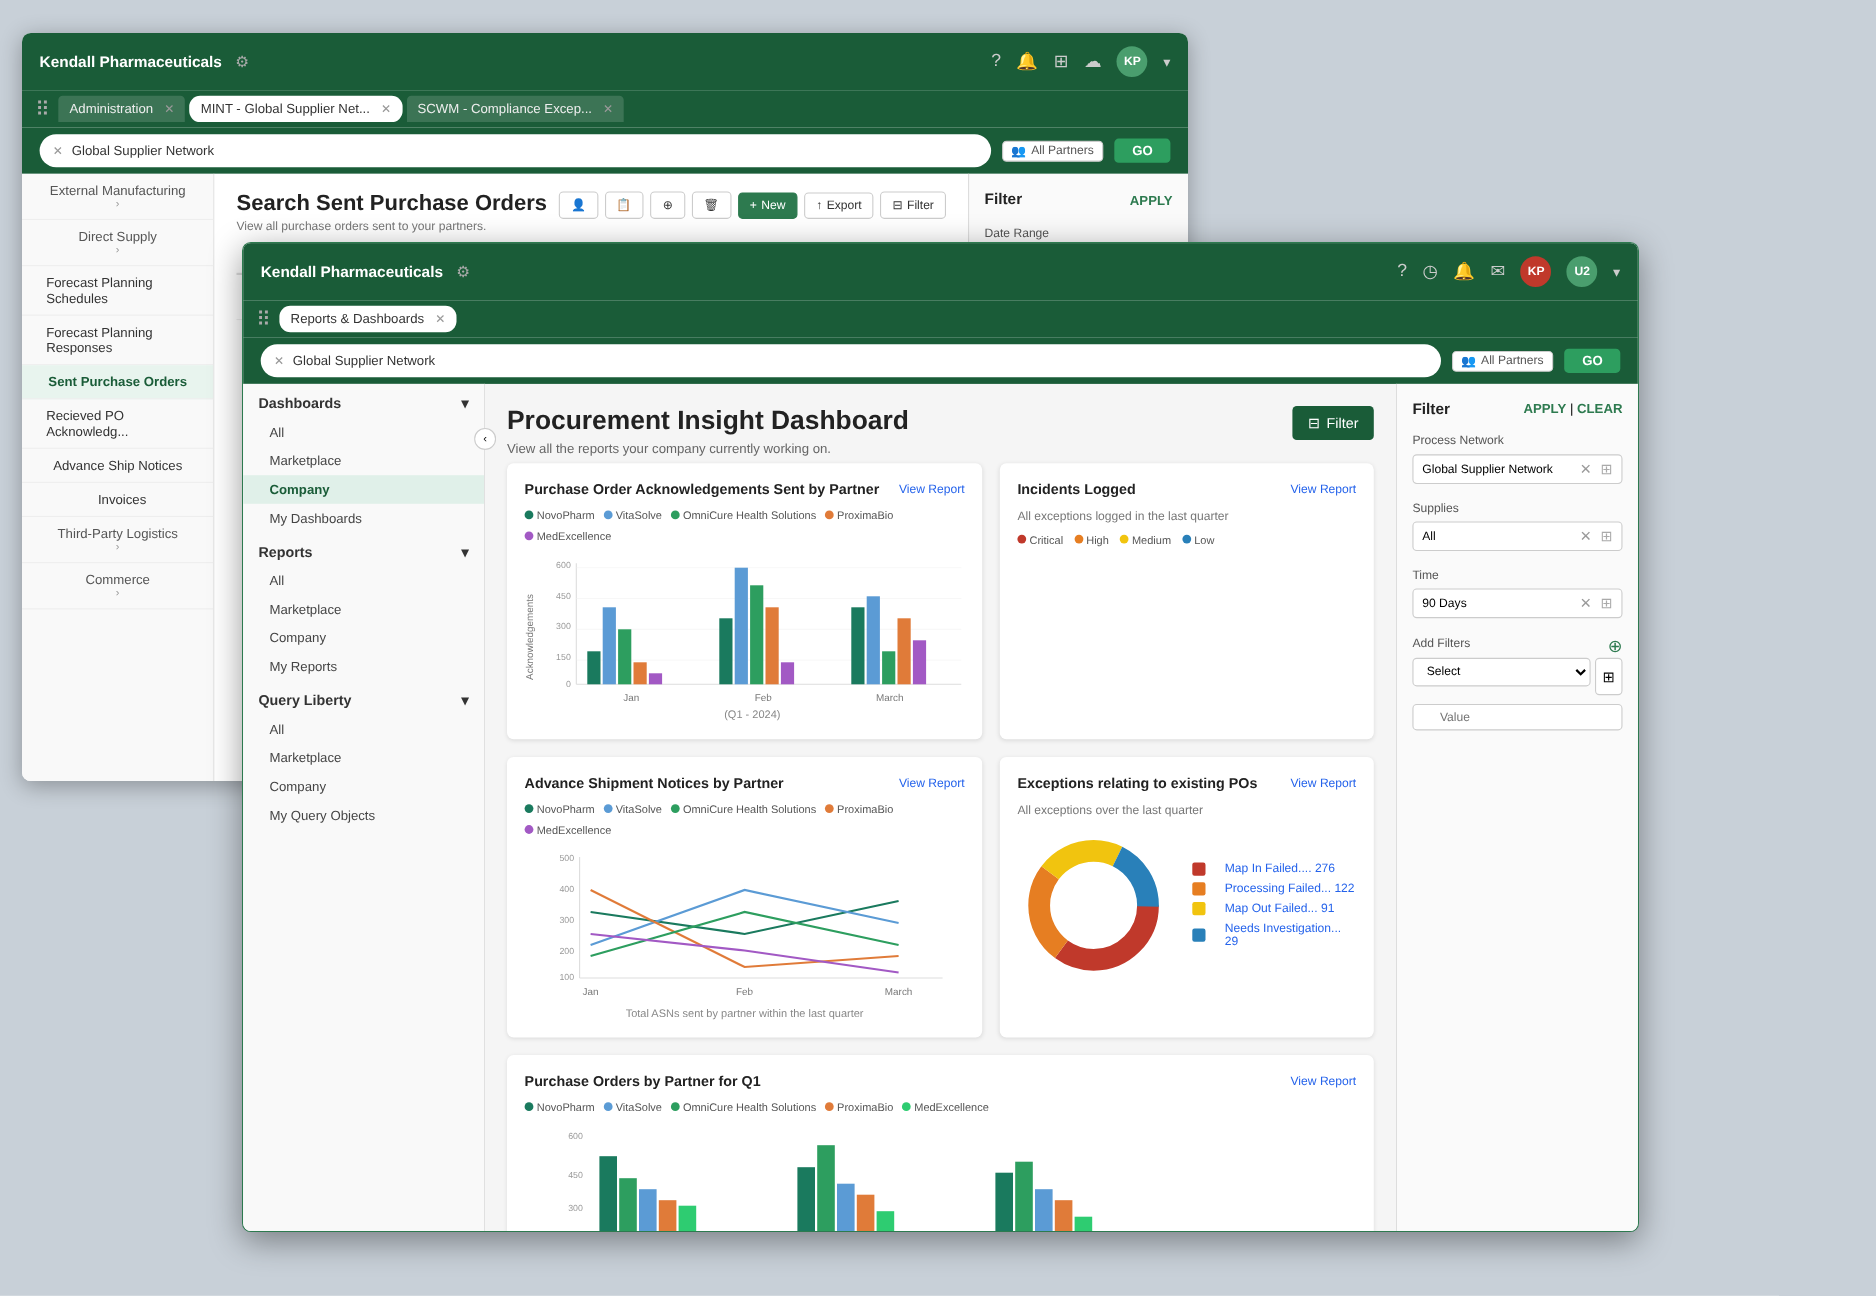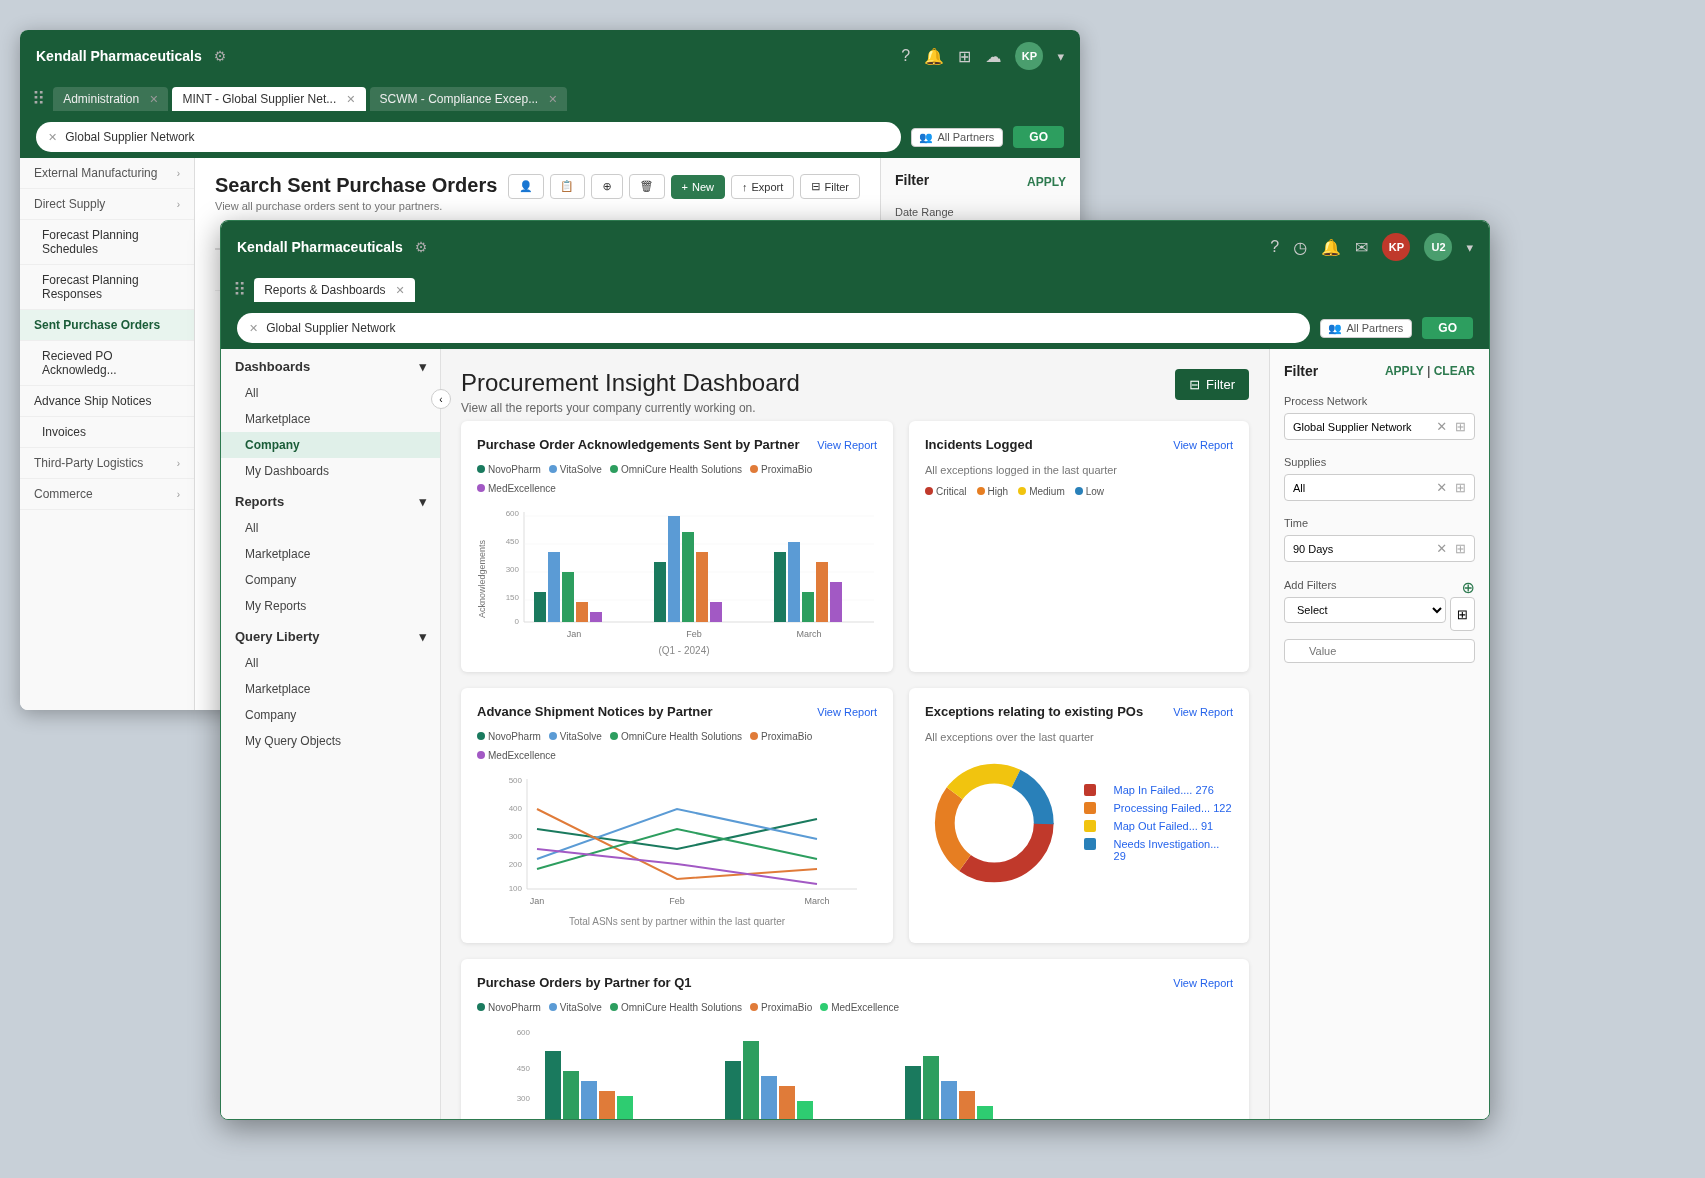--- a/index.html
+++ b/index.html
@@ -79,21 +79,21 @@
     .tab-dots { color: #aaa; font-size: 18px; padding: 0 4px; }
     .tab {
       display: flex; align-items: center; gap: 6px;
       padding: 4px 10px;
       border-radius: 4px 4px 0 0;
       font-size: 12px;
       cursor: pointer;
       color: #ccc;
       height: 24px;
     }
-    .tab.active { background: #fff; color: #333; }
+    .tab.active { background: #fff; color: #333; border-radius: 10px; }
     .tab.other { background: rgba(255,255,255,0.15); color: #eee; }
     .tab-close { font-size: 11px; color: #999; margin-left: 4px; }
 
     
     .search-bar {
       background: #1a5c38;
       display: flex;
       align-items: center;
       padding: 6px 16px;
       gap: 10px;
@@ -145,20 +145,21 @@
     }
     .nav-item {
       padding: 8px 14px;
       font-size: 12px;
       color: #333;
       cursor: pointer;
       display: flex;
       align-items: center;
       justify-content: space-between;
       border-bottom: 1px solid #eee;
+      flex-direction: column;
     }
     .nav-item.active { background: #e8f4ee; font-weight: 600; color: #1a5c38; }
     .nav-item.parent { font-weight: 500; color: #555; }
     .nav-arrow { color: #999; font-size: 10px; }
 
     
     .main-content {
       flex: 1;
       overflow-y: auto;
       background: #fff;
@@ -290,21 +291,21 @@
       background: #f5f5f5;
       padding: 20px;
     }
 
     .dashboard-header {
       display: flex;
       align-items: flex-start;
       justify-content: space-between;
       margin-bottom: 6px;
     }
-    .dashboard-title { font-size: 24px; font-weight: 400; color: #222; }
+    .dashboard-title { font-size: 24px; font-weight: 700; color: #222; }
     .dashboard-sub { font-size: 12px; color: #666; margin-top: 4px; }
     .filter-btn {
       display: flex; align-items: center; gap: 6px;
       background: #1a5c38; color: #fff;
       border: none; border-radius: 4px;
       padding: 8px 14px; cursor: pointer; font-size: 13px;
     }
 
     
     .cards-row {
@@ -348,21 +349,21 @@
       margin-top: 8px;
     }
 
     
     .donut-area {
       display: flex;
       align-items: center;
       gap: 20px;
     }
     .donut-legend { display: flex; flex-direction: column; gap: 6px; font-size: 11px; }
-    .donut-legend-item { display: flex; align-items: flex-start; gap: 18px; }
+    .donut-legend-item { display: flex; align-items: center; gap: 18px; }
     .donut-legend-box { width: 12px; height: 12px; border-radius: 2px; flex-shrink: 0; }
 
     
     .fg-filter {
       width: 220px;
       border-left: 1px solid #ddd;
       padding: 14px;
       background: #fafafa;
       flex-shrink: 0;
       overflow-y: auto;

